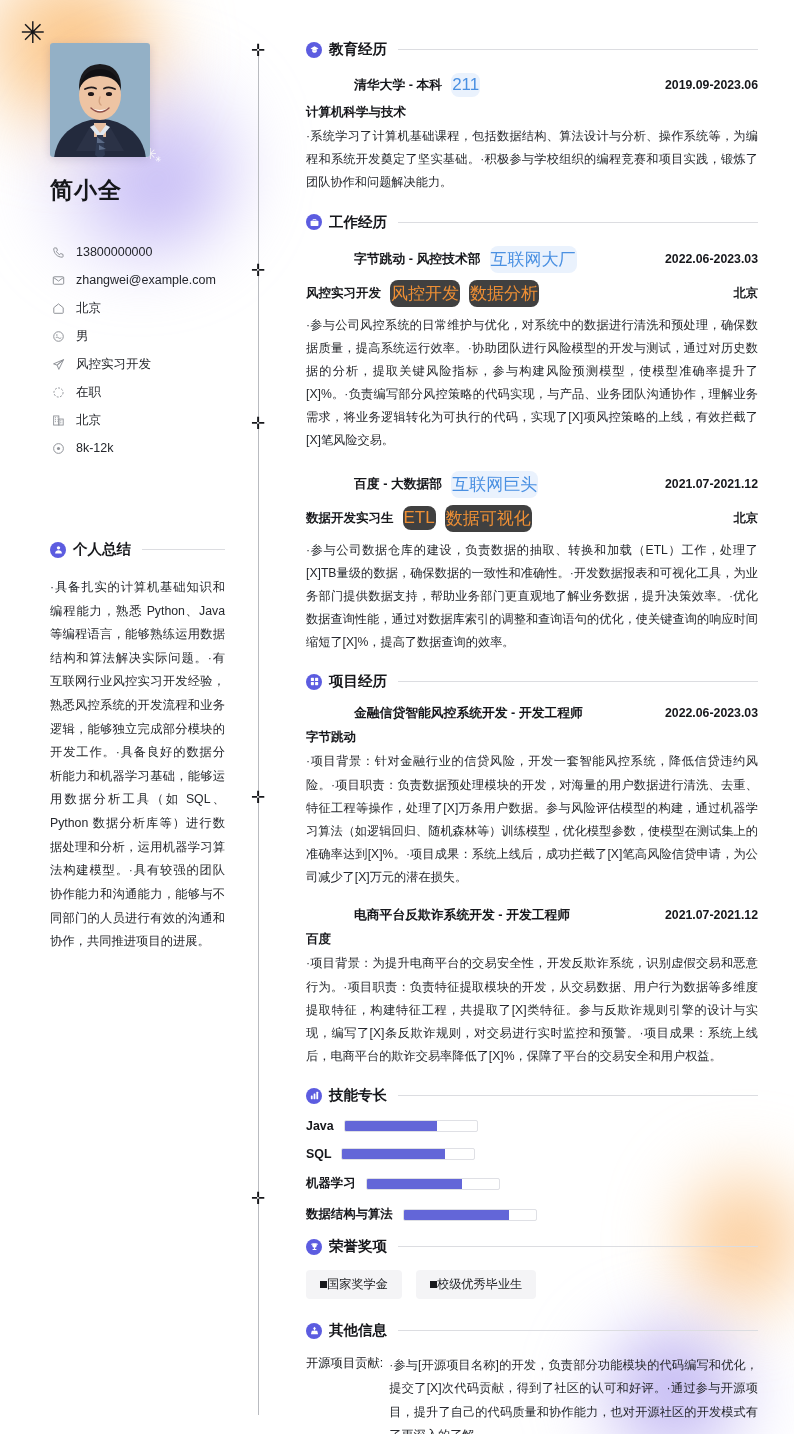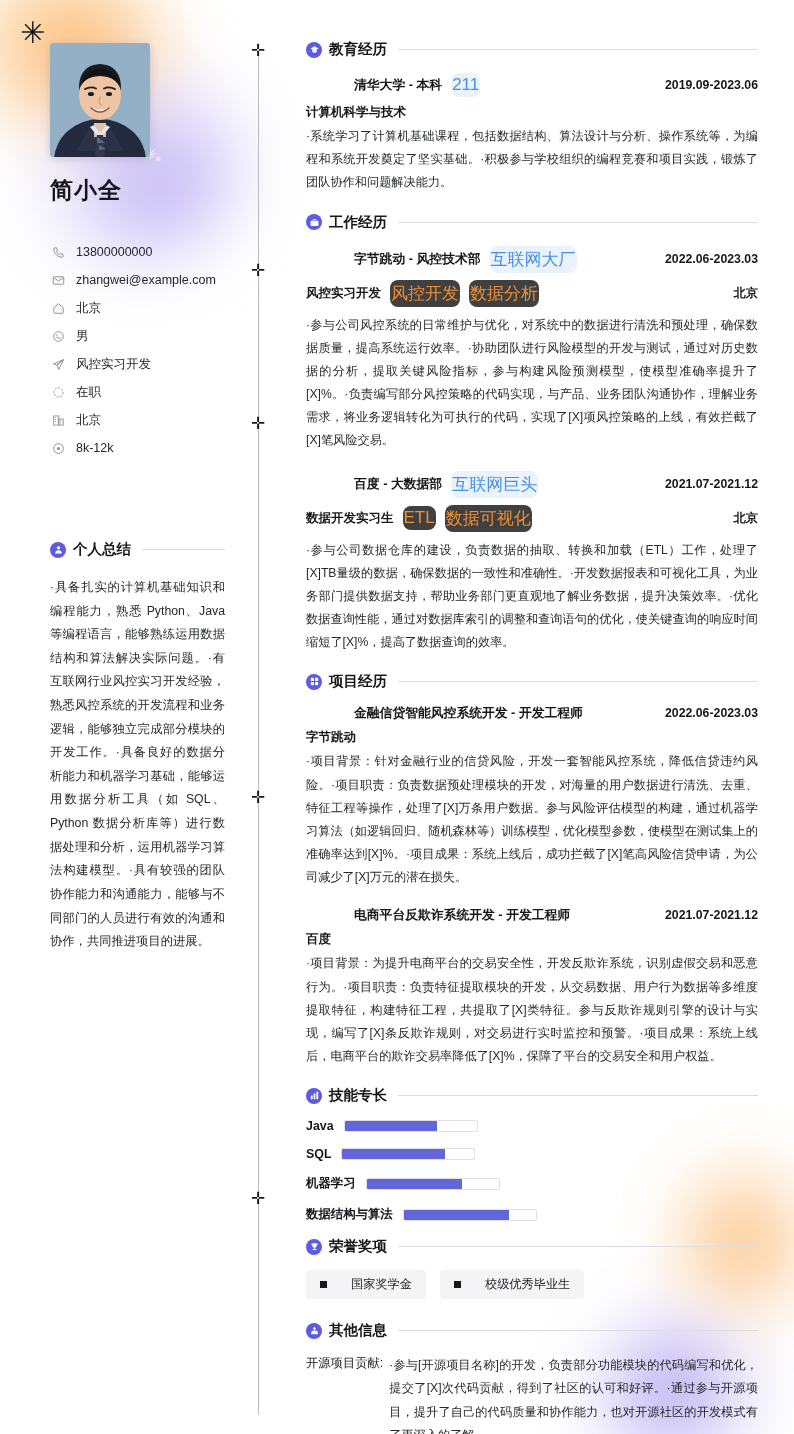--- a/index.html
+++ b/index.html
@@ -269,21 +269,21 @@
   .awards {
     display: flex;
     gap: 14px;
     margin-top: 2px;
     margin-bottom: 22px;
     flex-wrap: wrap;
   }
   .award {
     display: flex;
     align-items: center;
-    gap: 24px;
+    gap: 0;
     background: #f4f4f6;
     border-radius: 4px;
     padding: 6px 14px;
     font-size: 12.2px;
     color: #1f2023;
   }
   .award .sq {
     width: 7px; height: 7px;
     background: #17181c;
     display: inline-block;

